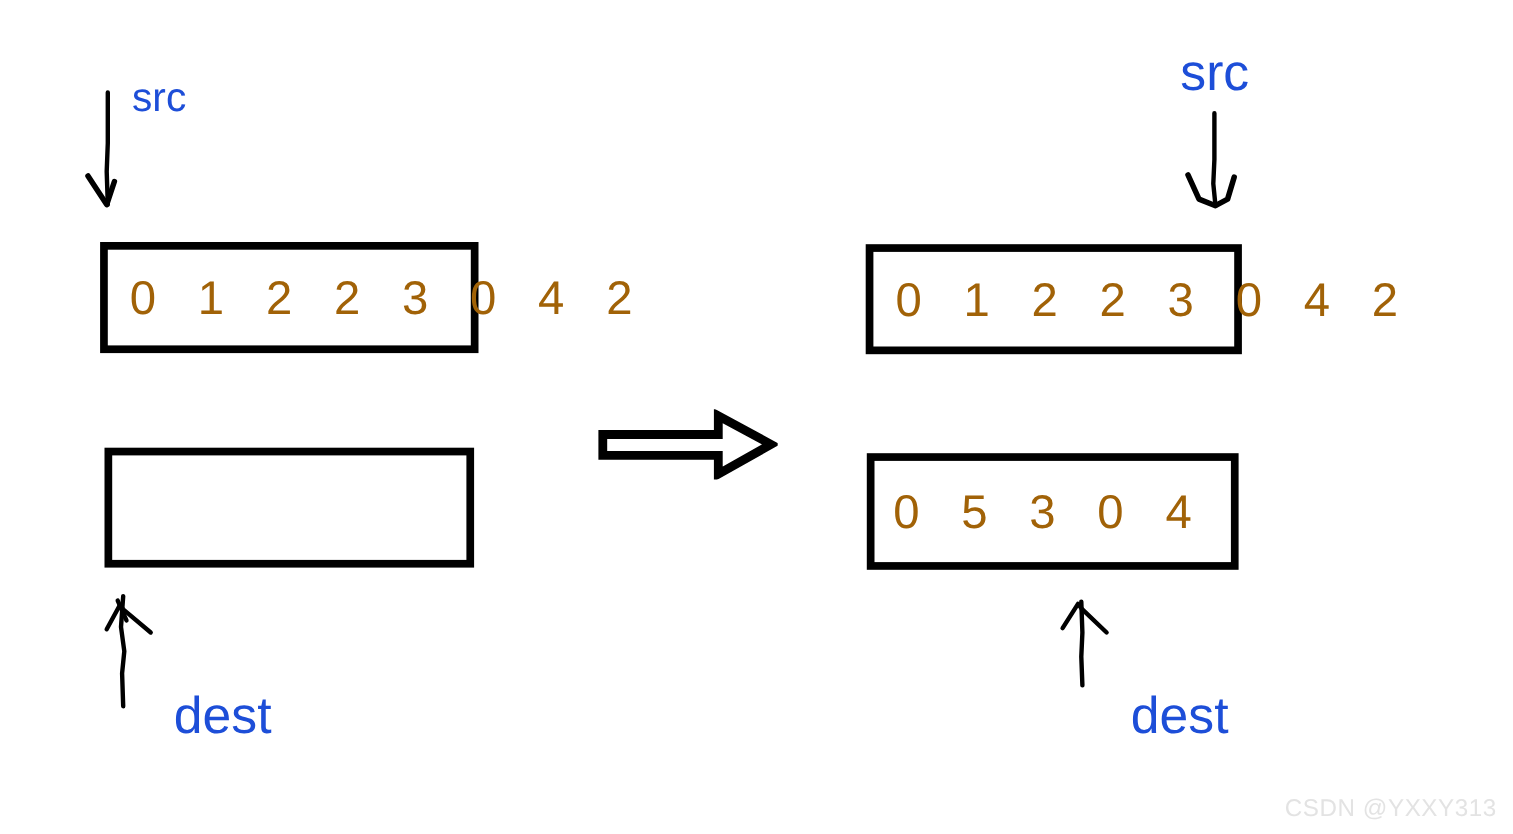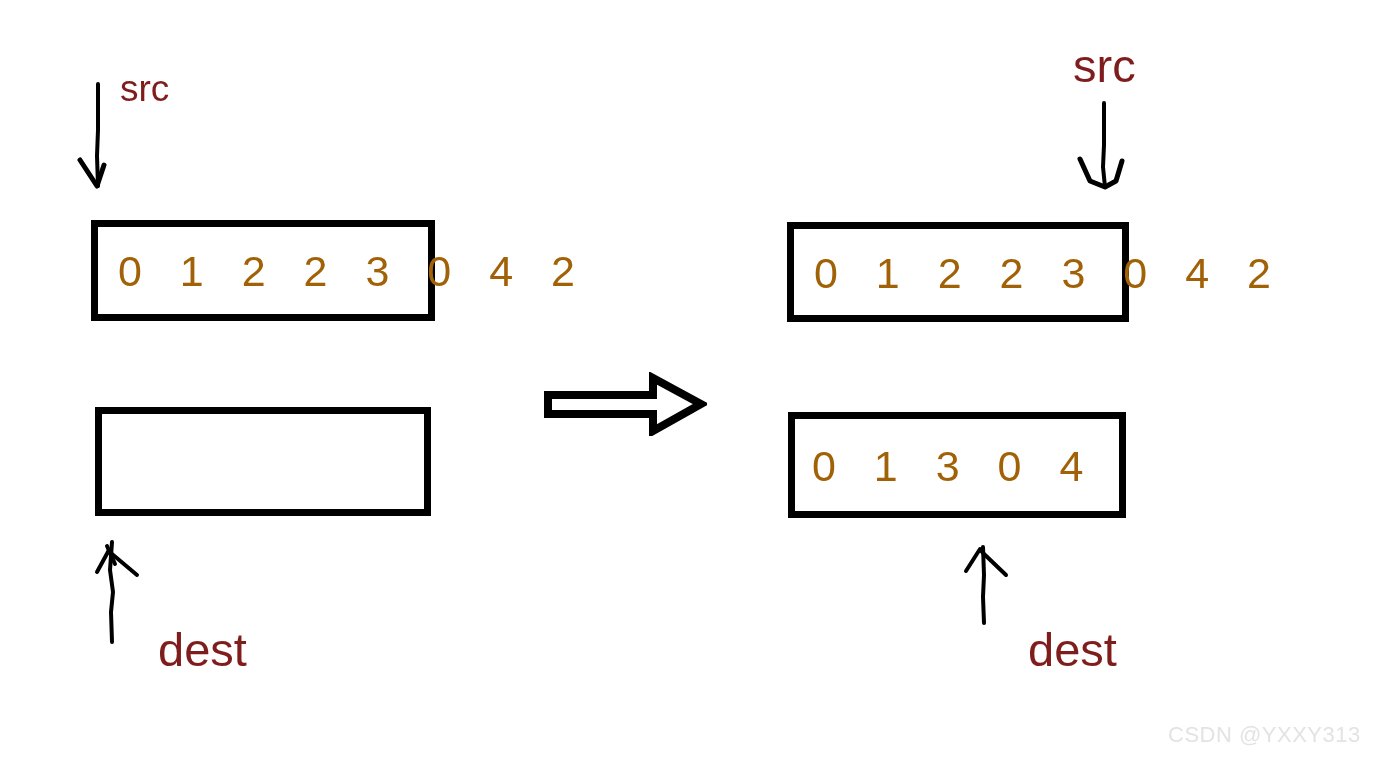--- a/index.html
+++ b/index.html
@@ -80,21 +80,21 @@
   #box-dest-after .array-values {
     font-size: 43px;
     letter-spacing: 13px;
     margin-left: 17px;
     margin-top: 2px;
   }
 
   
   .label {
     position: absolute;
-    color: #7f1d1d;
+    color: #1d4ed8;
     line-height: 1;
     white-space: nowrap;
   }
   #label-src-before {
     left: 120px;
     top: 70px;
     font-size: 37px;
   }
   #label-src-after {
     left: 1073px;
@@ -178,21 +178,21 @@
   <svg class="sketch" id="arrow-src-after" width="90" height="110" viewBox="0 0 90 110">
     <path d="M44,8 L44,50 L43,72 L45,92" stroke="#000000" stroke-width="4" fill="none" stroke-linecap="round"></path>
     <path d="M20,64 L30,86 L45,92 L56,86 L62,66" stroke="#000000" stroke-width="5" fill="none" stroke-linecap="round" stroke-linejoin="round"></path>
   </svg>
 
   <div class="array-box" id="box-src-after">
     <span class="array-values">0 1 2 2 3 0 4 2</span>
   </div>
 
   <div class="array-box" id="box-dest-after">
-    <span class="array-values">0 1 3 0 4</span>
+    <span class="array-values">0 5 3 0 4</span>
   </div>
 
   <svg class="sketch" id="arrow-dest-after" width="90" height="100" viewBox="0 0 90 100">
     <path d="M33,12 L34,40 L33,62 L34,88" stroke="#000000" stroke-width="4" fill="none" stroke-linecap="round"></path>
     <path d="M16,36 L30,14 L33,18 L56,40" stroke="#000000" stroke-width="4" fill="none" stroke-linecap="round" stroke-linejoin="round"></path>
   </svg>
 
   <div class="label" id="label-dest-after">dest</div>
 
   <div id="watermark">CSDN @YXXY313</div>

